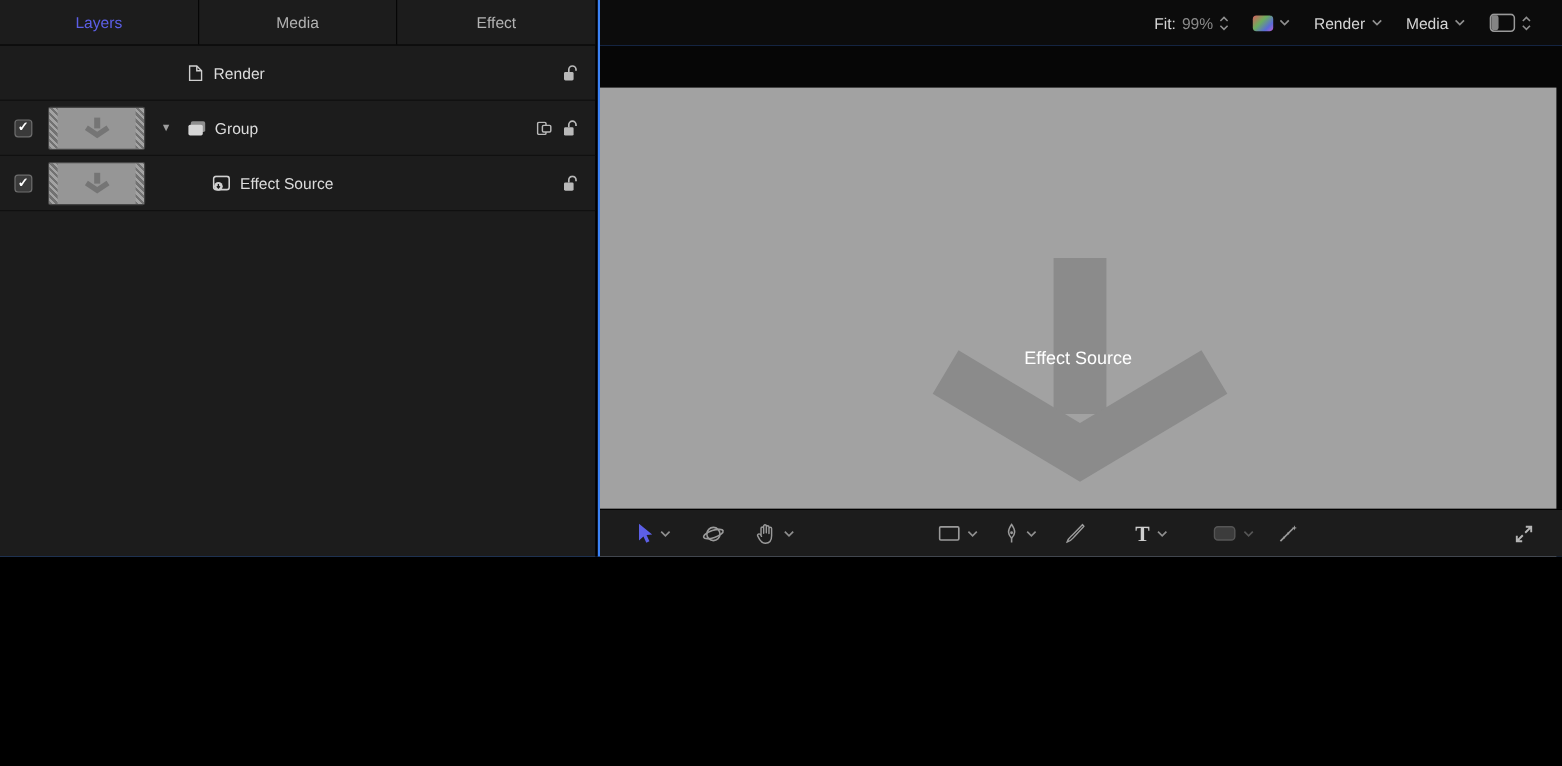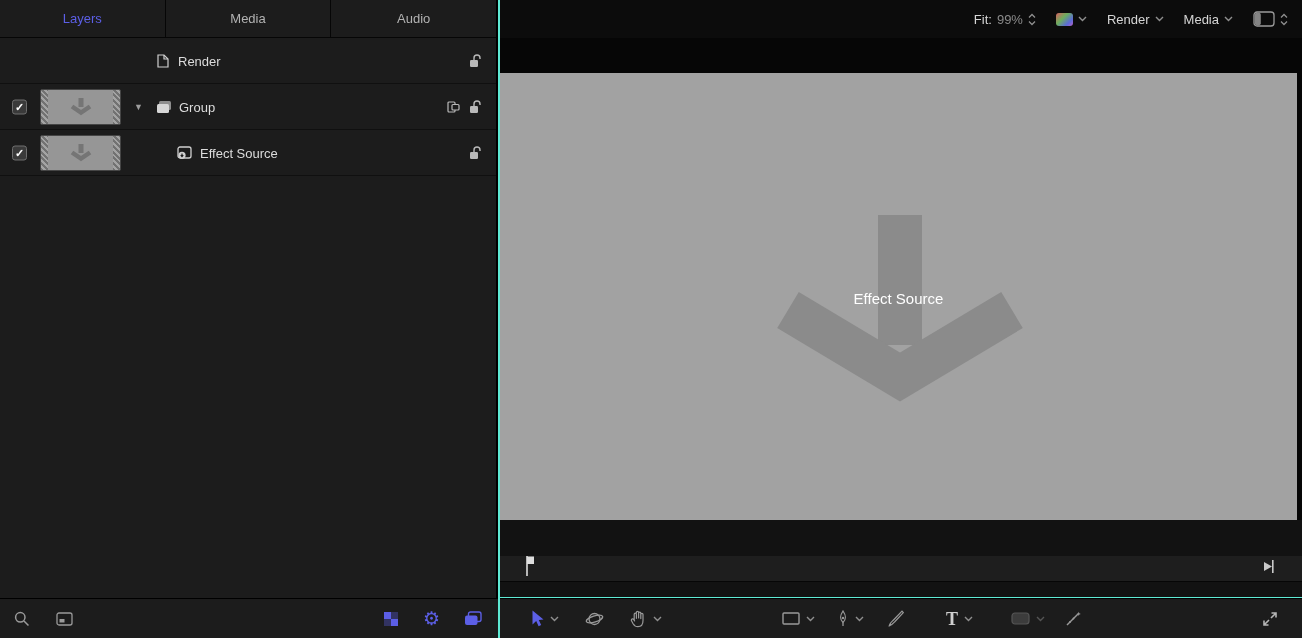--- a/index.html
+++ b/index.html
@@ -1,17 +1,17 @@
 <!DOCTYPE html>
 <html style="--accent: #5c5fe6; --canvas_bg: #a2a2a2; --canvas_arrow: #8b8b8b;"><head>
 <meta charset="utf-8">
 <style>
   *{margin:0;padding:0;box-sizing:border-box}
   html,body{background:#000}
-  #app{position:relative;width:1302px;height:638px;background:#5eead4;
+  #app{position:relative;width:1302px;height:464px;background:#3b82f6;
        font-family:"Liberation Sans",sans-serif;overflow:hidden}
   svg{display:block}
 
   
   .left{position:absolute;left:0;top:0;width:498px;height:638px;background:#1c1c1c;border-right:2px solid #000}
   .tabbar{display:flex;height:38px;border-bottom:1px solid #060606;background:#1c1c1c}
   .tab{flex:1;display:flex;align-items:center;justify-content:center;font-size:13px;color:#b2b2b2;border-right:1px solid #060606}
   .tab:last-child{border-right:0}
   .tab.active{color:var(--accent,#5c5fe6)}
   .lrow{position:relative;height:46px;border-bottom:1px solid #101010}
@@ -42,21 +42,21 @@
   .gicon{color:#9a9a9a}
   .bicon{color:var(--accent,#5c5fe6)}
   .dimicon{color:#575757}
   .gear{font-size:19px;line-height:1}
   .tool{display:flex;align-items:center;gap:6px}
   .chev{color:#8f8f8f}
   .ttool{font-family:"Liberation Serif",serif;font-size:18px;font-weight:600;color:#cfcfcf;line-height:1}
 
   
   .viewerbar{position:absolute;left:500px;right:0;top:0;height:38px;background:#0c0c0c;
-             display:flex;align-items:center;justify-content:flex-end;gap:20px;padding-right:14px}
+             display:flex;align-items:center;justify-content:flex-end;gap:20px;padding-right:26px}
   .vitem{display:flex;align-items:center;gap:5px;color:#d6d6d6;font-size:13px}
   .dimtxt{color:#8a8a8a}
   .swatch{width:17px;height:13px;border-radius:3px;
           background:linear-gradient(135deg,#d95f5f 0%,#6cae5e 40%,#5a6bd8 75%,#b85fc9 100%)}
   .canvas-area{position:absolute;left:500px;right:0;top:38px;height:482px;background:#060606}
   .canvas{position:absolute;left:0;top:35px;width:797px;height:447px;background:var(--canvas_bg,#a2a2a2)}
   .canvas-label{position:absolute;left:0;width:100%;top:217px;text-align:center;color:#fff;font-size:15px}
   .big-arrow{position:absolute;left:270px;top:142px;color:var(--canvas_arrow,#8b8b8b)}
 
   
@@ -68,21 +68,21 @@
 </head>
 <body>
 
 <div id="app">
 
   <div class="left">
 
     <div class="tabbar">
       <div class="tab active">Layers</div>
       <div class="tab">Media</div>
-      <div class="tab">Audio</div>
+      <div class="tab">Effect</div>
     </div>
 
     <div class="lrow">
       <span class="doc-i">
         <svg width="12" height="14" viewBox="0 0 12 14" fill="none" stroke="#cfcfcf" stroke-width="1.2">
           <path d="M1 1 h6 l4 4 v8 h-10 z"></path>
             <path d="M7 1 v4 h4"></path>
         </svg>
       </span>
       <span class="label plabel">Render</span>

